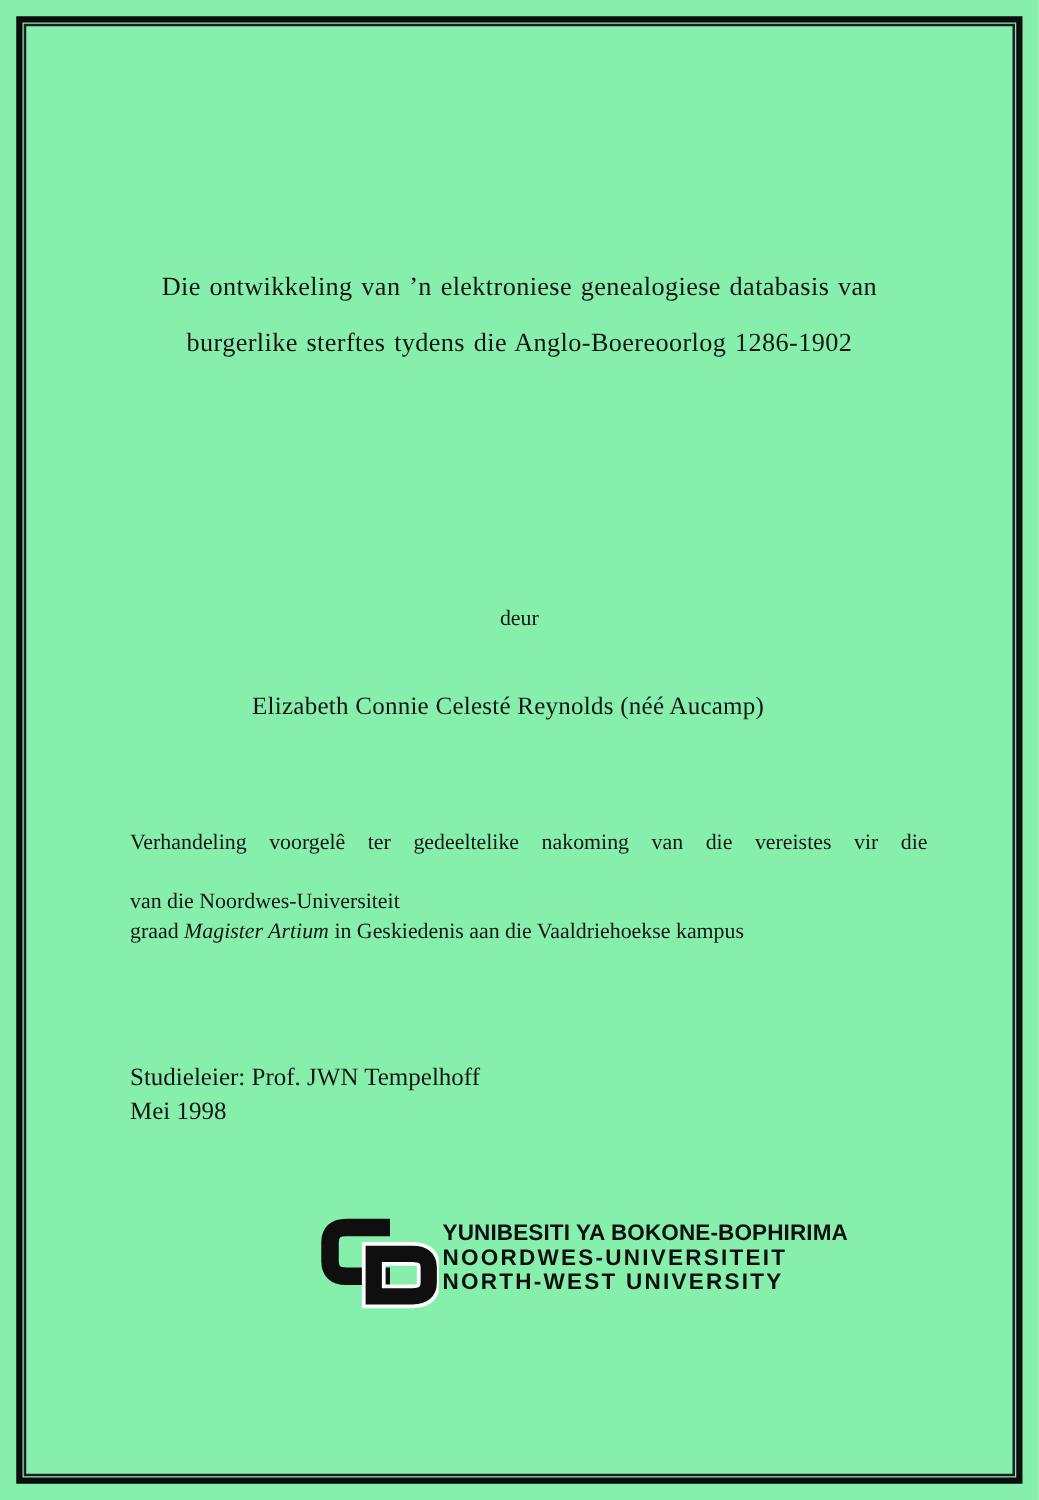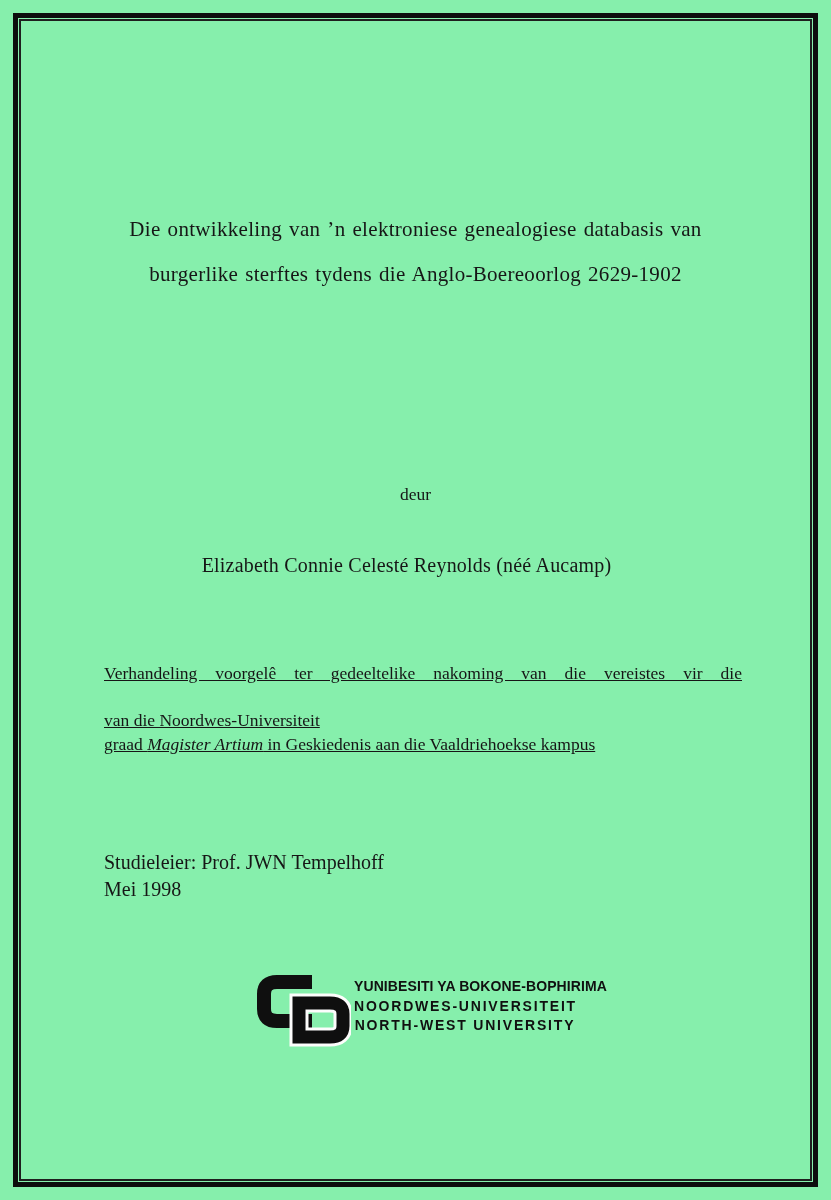--- a/index.html
+++ b/index.html
@@ -33,56 +33,56 @@
   .byline-label {
     position: absolute; top: 436px; left: 0; right: 0;
     text-align: center; font-size: 17.5px; margin-top: 48px;
   }
   .author-line {
     position: absolute; top: 537px; left: 0; right: 18px;
     text-align: center; font-size: 20px; letter-spacing: 0.2px; margin-top: 17px;
   }
   .submission-block {
     position: absolute; top: 662px; left: 104px; width: 638px;
-    font-size: 17.5px; line-height: 23.5px; text-decoration: underline;
+    font-size: 17.5px; line-height: 23.5px;
   }
   .justified-line { text-align: justify; }
   .justified-line::after { content: ""; display: inline-block; width: 100%; height: 0; }
   .supervisor-block {
     position: absolute; top: 849px; left: 104px;
     font-size: 20px; line-height: 27px;
   }
   .logo-block {
     position: absolute; top: 973px; left: 256px;
     display: flex; align-items: flex-start;
   }
   .logo-mark { width: 95px; height: 75px; flex: 0 0 auto; }
   .logo-text {
     margin-left: 3px; margin-top: 4px;
     width: 222px;
     text-align: center; white-space: nowrap;
     font-family: "Liberation Sans", sans-serif;
-    font-weight: 700; font-size: 14px; line-height: 19.5px;
+    font-weight: 700; font-size: 18px; line-height: 19.5px;
     color: #101010;
   }
   .logo-text .lt-wide { letter-spacing: 1.8px; }
   .logo-text .lt-top { letter-spacing: 0.1px; }
 </style>
 </head>
 <body>
 
 <div class="page">
 
   <div class="frame-outer">
     <div class="frame-inner"></div>
   </div>
 
   <div class="title-block">
     <div>Die ontwikkeling van ’n elektroniese genealogiese databasis van</div>
-    <div>burgerlike sterftes tydens die Anglo-Boereoorlog 2629-1902</div>
+    <div>burgerlike sterftes tydens die Anglo-Boereoorlog 1286-1902</div>
   </div>
 
   <div class="byline-label">deur</div>
 
   <div class="author-line">Elizabeth Connie Celesté Reynolds (néé Aucamp)</div>
 
   <div class="submission-block">
     <div class="justified-line">Verhandeling voorgelê ter gedeeltelike nakoming van die vereistes vir die</div>
     <div>van die Noordwes-Universiteit</div>
     <div><span>graad </span><i>Magister Artium</i><span> in Geskiedenis aan die Vaaldriehoekse kampus</span></div>

